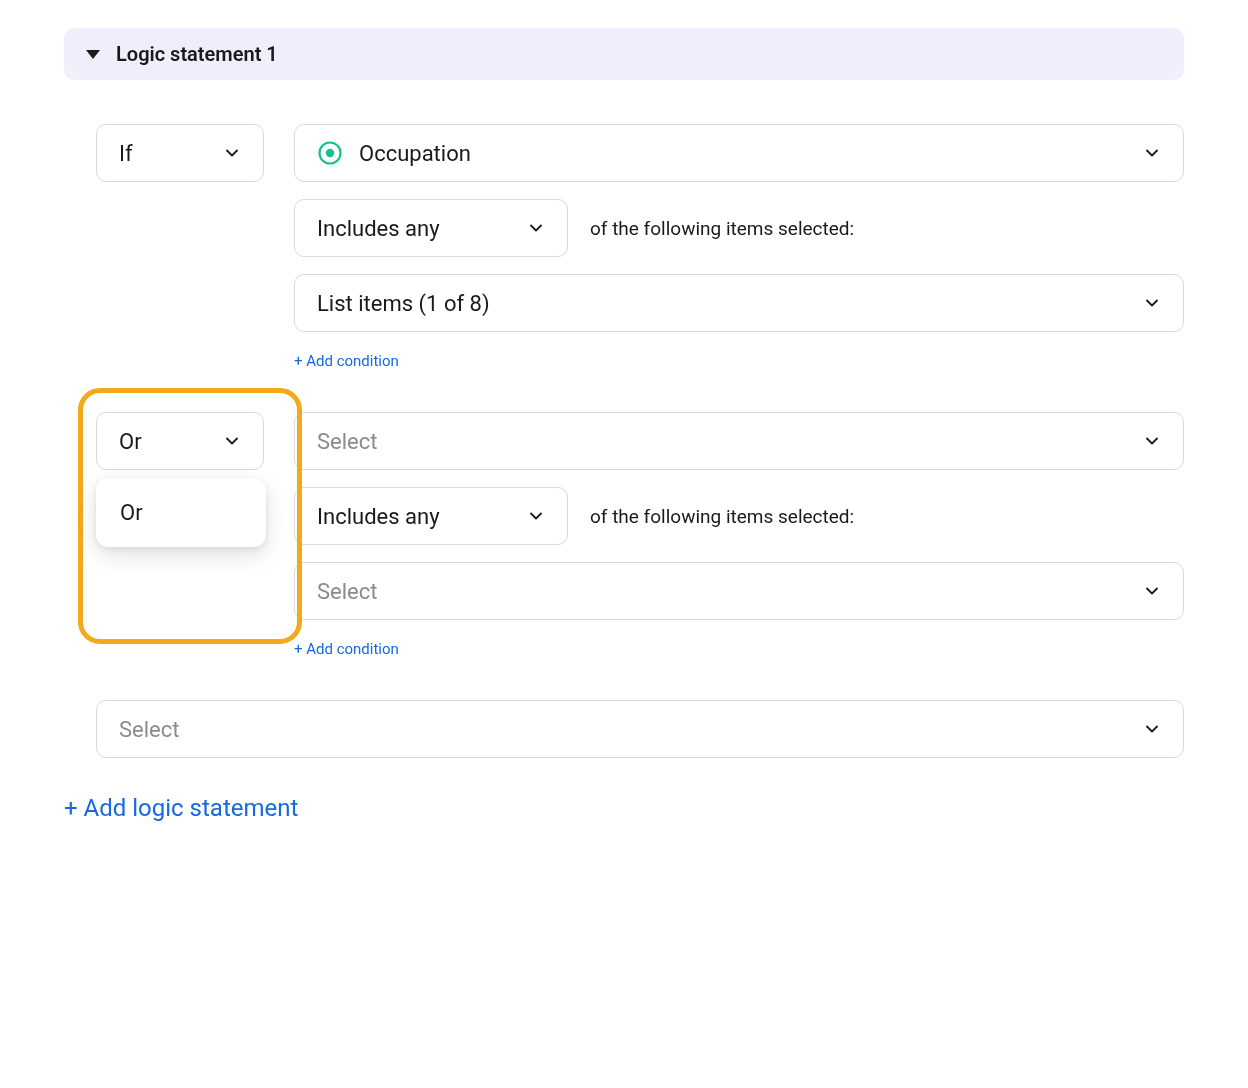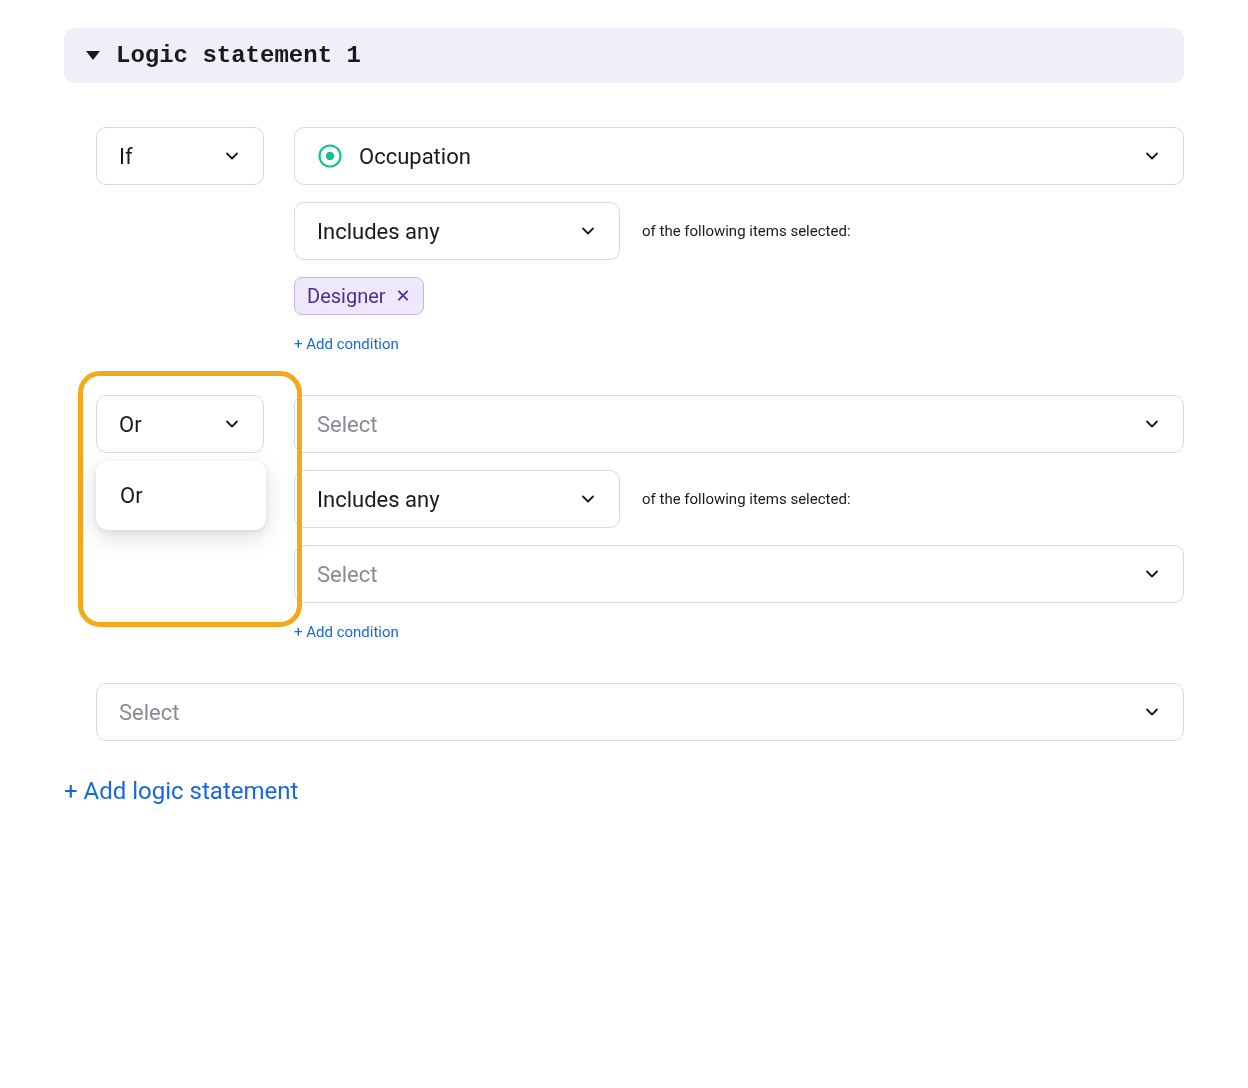--- a/index.html
+++ b/index.html
@@ -20,24 +20,23 @@
   .statement-header {
     background: #f2edfb;
     border-radius: 10px;
     padding: 14px 22px;
     display: flex;
     align-items: center;
     gap: 16px;
     margin-bottom: 44px;
   }
   .statement-header .title {
-    font-size: 24px;
+    font-size: 20px;
     font-weight: 600;
     color: #1a1a1a;
-    font-family: Liberation Mono, monospace;
   }
   .caret-down-filled {
     width: 0; height: 0;
     border-left: 7px solid transparent;
     border-right: 7px solid transparent;
     border-top: 9px solid #1a1a1a;
   }
   .row {
     display: flex;
     align-items: flex-start;
@@ -70,23 +69,23 @@
     color: #1a1a1a;
     cursor: pointer;
   }
   .select.small { width: 168px; }
   .select .placeholder { color: #8a8a92; }
   .select-inline-row {
     display: flex;
     align-items: center;
     gap: 22px;
   }
-  .select.op { width: 326px; }
+  .select.op { width: 274px; }
   .helper-text {
-    font-size: 15px;
+    font-size: 19px;
     color: #1a1a1a;
   }
   .question-select {
     display: flex;
     align-items: center;
     gap: 16px;
   }
   .radio-icon {
     width: 26px; height: 26px;
     flex: 0 0 26px;
@@ -213,27 +212,29 @@
             <span>Includes any</span>
             <span class="chev">
               <svg width="20" height="20" viewBox="0 0 24 24" fill="none">
                   <path d="M6 9l6 6 6-6" stroke="#1a1a1a" stroke-width="2.2" stroke-linecap="round" stroke-linejoin="round"></path>
                 </svg>
             </span>
           </div>
           <span class="helper-text">of the following items selected:</span>
         </div>
 
-
-        <div class="chip-row">
-          <span class="chip">
-            <span>Designer</span>
-            <span class="x">✕</span>
-          </span>
-        </div>
+        <div class="select select-full">
+          <span>List items (1 of 8)</span>
+          <span class="chev">
+            <svg width="20" height="20" viewBox="0 0 24 24" fill="none">
+                <path d="M6 9l6 6 6-6" stroke="#1a1a1a" stroke-width="2.2" stroke-linecap="round" stroke-linejoin="round"></path>
+              </svg>
+          </span>
+        </div>
+
 
         <div class="link-row">
           <span class="link-btn">+ Add condition</span>
         </div>
       </div>
     </div>
   </div>
 
   <div class="cond-block" id="cond2" style="position:relative;">
     <div class="row">

